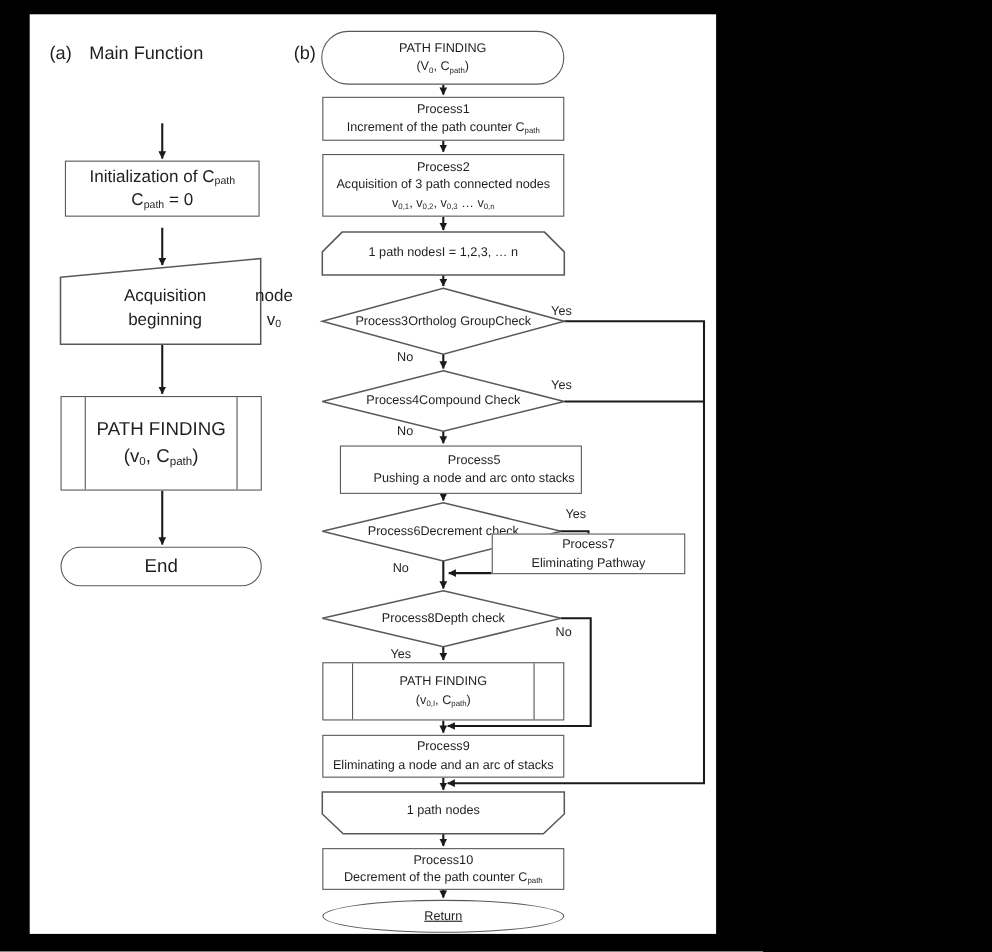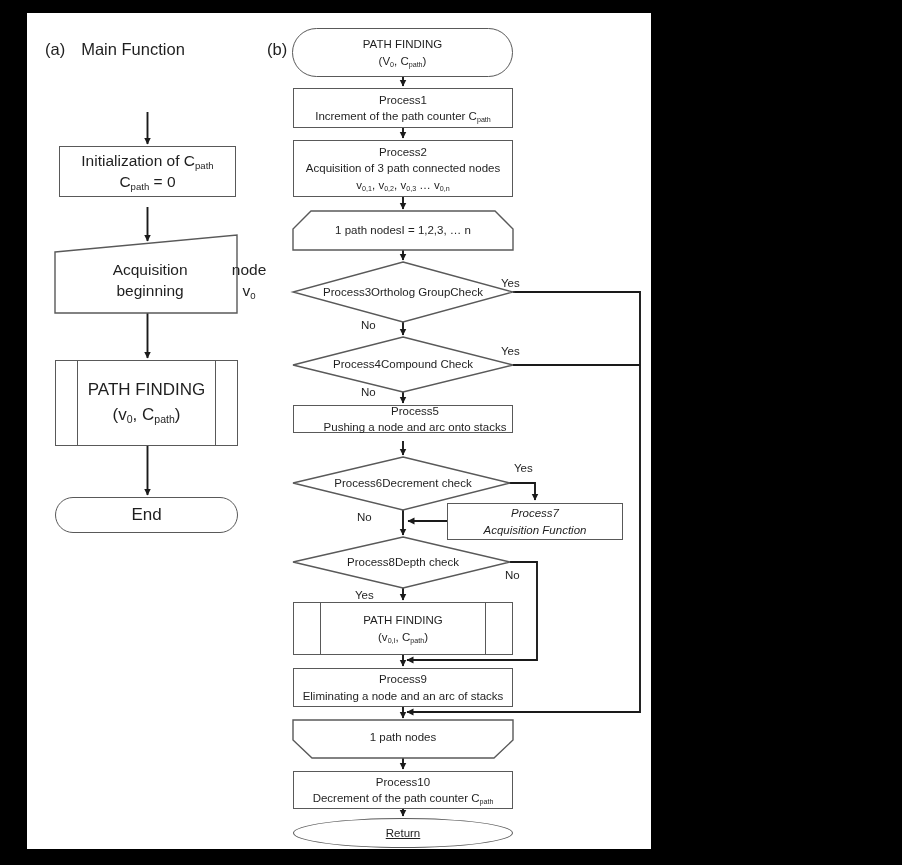--- a/index.html
+++ b/index.html
@@ -134,33 +134,33 @@
     <div>Process3</div>
     <div>Ortholog Group</div>
     <div>Check</div>
   </div>
 
   <div class="bare fb" style="left:276px;top:329px;width:200px;height:45px;">
     <div>Process4</div>
     <div>Compound Check</div>
   </div>
 
-  <div class="node fb" style="left:266px;top:392px;width:220px;height:28px;padding-left:24px;">
+  <div class="node fb" style="left:282px;top:392px;width:220px;height:44px;padding-left:24px;">
     <div>Process5</div>
     <div>Pushing a node and arc onto stacks</div>
   </div>
 
   <div class="bare fb" style="left:276px;top:449px;width:200px;height:42px;">
     <div>Process6</div>
     <div>Decrement check</div>
   </div>
 
-  <div class="node fb" style="left:420px;top:490px;width:176px;height:37px;font-style:italic;">
+  <div class="node fb" style="left:420px;top:472px;width:176px;height:37px;">
     <div>Process7</div>
-    <div>Acquisition Function</div>
+    <div>Eliminating Pathway</div>
   </div>
 
   <div class="bare fb" style="left:276px;top:528px;width:200px;height:42px;">
     <div>Process8</div>
     <div>Depth check</div>
   </div>
 
   <div class="node pre fb" style="left:266px;top:589px;width:220px;height:53px;--inset:26px;">
     <div>PATH FINDING</div>
     <div><span>(v</span><sub>0,I</sub><span>, C</span><sub>path</sub><span>)</span></div>

